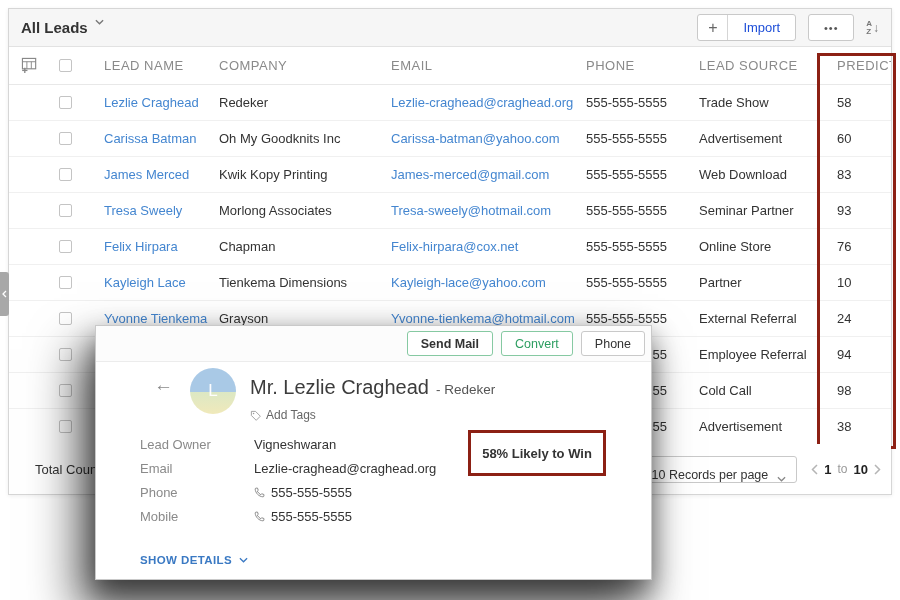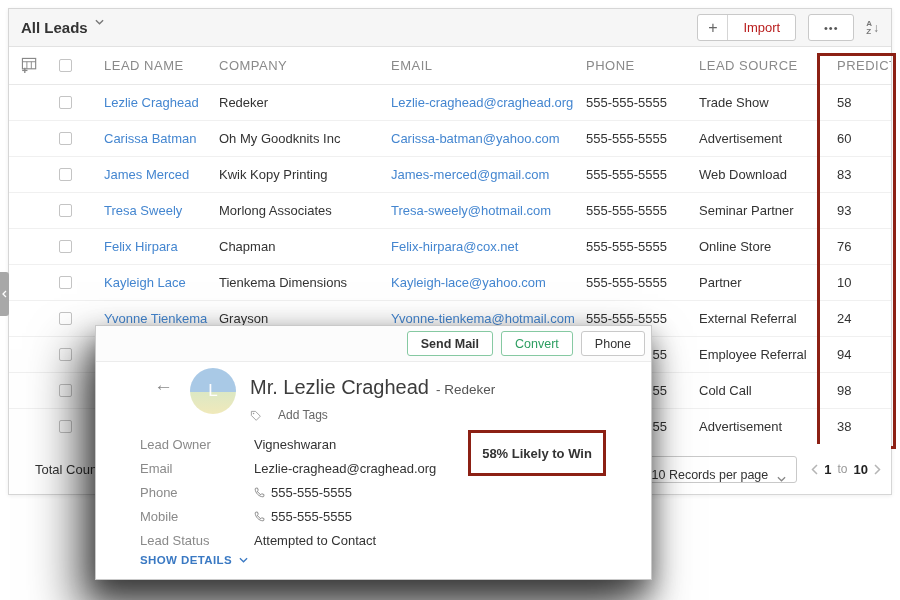--- a/index.html
+++ b/index.html
@@ -11,21 +11,21 @@
             border:1px solid #d6d6d6; box-shadow:0 1px 4px rgba(0,0,0,0.07); }
 
   .topbar { height:38px; background:#f6f6f6; border-bottom:1px solid #e2e2e2;
             display:flex; align-items:center; padding:0 12px; }
   .view-sel { display:flex; align-items:flex-start; gap:7px; cursor:pointer; }
   .view-sel .label { font-size:15px; font-weight:bold; color:#333; }
   .topbar-right { margin-left:auto; display:flex; align-items:center; gap:12px; }
   .btn-group { display:flex; height:27px; background:#fff; border:1px solid #c9c9c9; border-radius:3px; overflow:hidden; }
   .btn-group .plus { width:30px; display:flex; align-items:center; justify-content:center;
                      font-size:16px; color:#666; border-right:1px solid #d5d5d5; cursor:pointer; }
-  .btn-group .import { padding:0 15px; display:flex; align-items:center; font-size:13px; color:#b91c1c; cursor:pointer; }
+  .btn-group .import { padding:0 15px; display:flex; align-items:center; font-size:13px; color:#1d4ed8; cursor:pointer; }
   .more-btn { width:46px; height:27px; background:#fff; border:1px solid #c9c9c9; border-radius:3px;
               display:flex; align-items:center; justify-content:center; color:#555;
               font-size:11px; letter-spacing:1px; cursor:pointer; }
   .sort-ctl { display:flex; align-items:center; color:#777; cursor:pointer; }
   .sort-ctl .az { display:flex; flex-direction:column; font-size:8px; line-height:8px; font-weight:bold; }
   .sort-ctl .arr { font-size:12px; margin-left:1px; }
 
   
   .cols { display:grid; grid-template-columns:42px 53px 115px 172px 195px 113px 132px 1fr; align-items:center; }
   .thead { height:38px; border-bottom:1px solid #e8e8e8; }
@@ -70,21 +70,21 @@
   .pbtn.edit     { border:1px solid #c9c9c9; color:#333; }
 
   .back-arrow { position:absolute; left:58px; top:48px; font-size:19px; color:#888; cursor:pointer; }
   .avatar { position:absolute; left:94px; top:42px; width:46px; height:46px; border-radius:50%;
             background:linear-gradient(to bottom, #a9c9e6 0%, #a9c9e6 52%, #dce8c4 52%, #f0e9ba 100%);
             display:flex; align-items:center; justify-content:center; }
   .avatar span { color:rgba(255,255,255,0.95); font-size:17px; }
   .lead-title { position:absolute; left:154px; top:50px; display:flex; align-items:baseline; gap:7px; white-space:nowrap; }
   .lead-title .nm { font-size:20px; color:#3c3c3c; }
   .lead-title .co { font-size:13.5px; color:#555; }
-  .add-tags { position:absolute; left:154px; top:82px; display:flex; align-items:center; gap:17px;
+  .add-tags { position:absolute; left:154px; top:82px; display:flex; align-items:center; gap:5px;
               font-size:12px; color:#666; cursor:pointer; }
 
   .fields { position:absolute; left:44px; top:106px; right:190px; }
   .frow { display:flex; align-items:center; height:24px; }
   .frow .flabel { width:114px; font-size:13px; color:#8a8a8a; flex:none; }
   .frow .fval { font-size:13px; color:#333; display:flex; align-items:center; gap:6px; white-space:nowrap; }
 
   .likely-box { position:absolute; left:372px; top:104px; width:138px; height:46px; border:3px solid #8C2014;
                 display:flex; align-items:center; justify-content:center; font-size:13px; font-weight:bold; color:#333; background:#fff; }
   .show-details { position:absolute; left:44px; bottom:13px; display:flex; align-items:center; gap:7px;
@@ -358,24 +358,20 @@
         <span class="flabel">Mobile</span>
         <span class="fval">
           <span>
             <svg width="11" height="11" viewBox="0 0 16 16">
                 <path d="M3 1.6C2.3 1.6 1.6 2.3 1.7 3c.5 6 5.3 10.8 11.3 11.3.7.1 1.4-.6 1.4-1.3v-2.1l-3.3-1.1-1.2 1.5C8 10.2 5.8 8 4.7 6.1l1.5-1.2-1.1-3.3z" fill="none" stroke="#777" stroke-width="1.2" stroke-linejoin="round"></path>
               </svg>
           </span>
           <span>555-555-5555</span>
         </span>
       </div>
-      <div class="frow">
-        <span class="flabel">Lead Status</span>
-        <span class="fval">Attempted to Contact</span>
-      </div>
     </div>
 
     <div class="likely-box">58% Likely to Win</div>
 
     <div class="show-details">
       <span>SHOW DETAILS</span>
       <span>
         <svg width="9" height="6" viewBox="0 0 10 6">
             <polyline points="1,1 5,5 9,1" fill="none" stroke="#3a79c3" stroke-width="1.4"></polyline>
           </svg>

